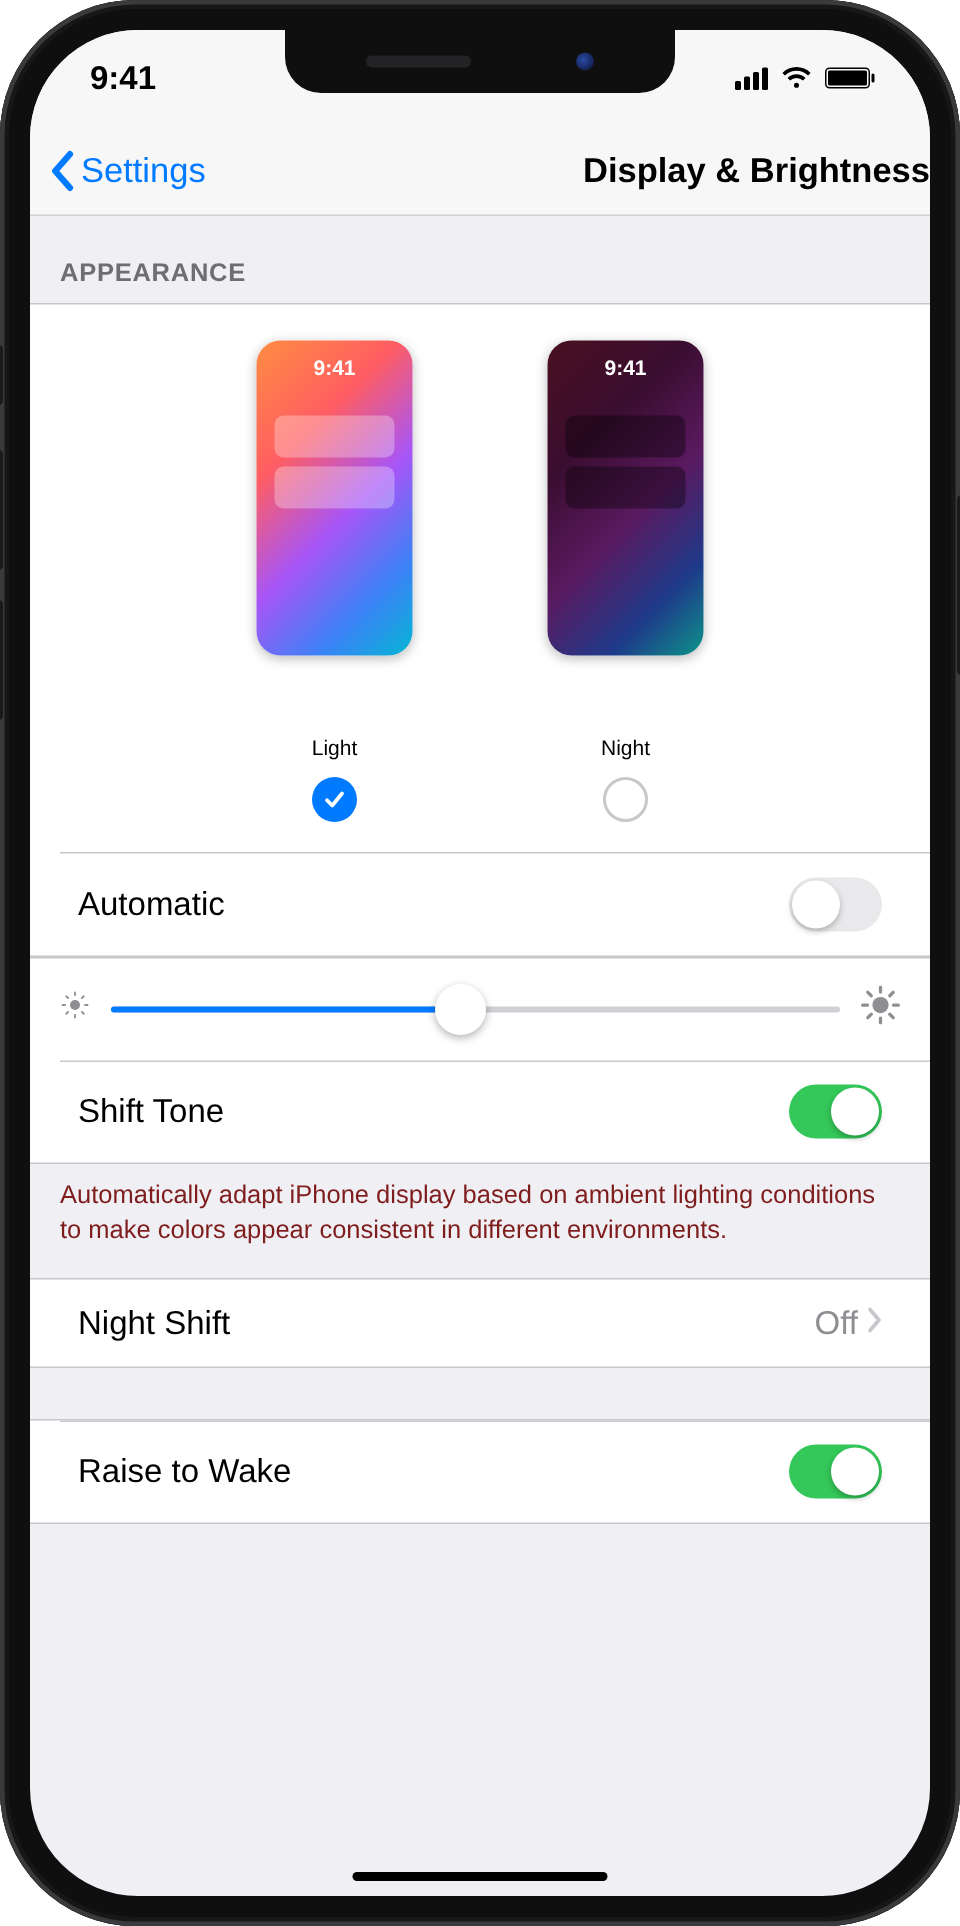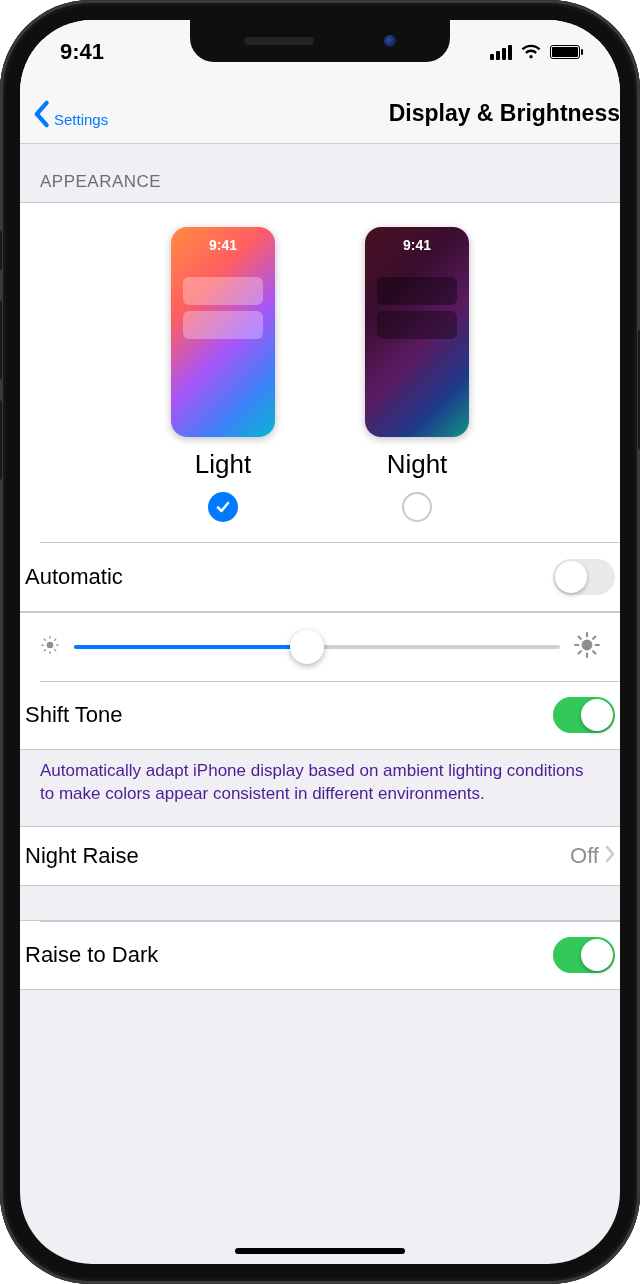--- a/index.html
+++ b/index.html
@@ -41,60 +41,60 @@
   .signal span:nth-child(1){height:6px;} .signal span:nth-child(2){height:9px;}
   .signal span:nth-child(3){height:12px;} .signal span:nth-child(4){height:15px;}
   .battery { width:30px; height:14px; border:1.5px solid #000; border-radius:3px; position:relative; }
   .battery:after { content:""; position:absolute; right:-4px; top:3px; width:2.5px; height:6px; background:#000; border-radius:1px;}
   .battery .fill { position:absolute; left:1px; top:1px; bottom:1px; right:1px; background:#000; border-radius:1px;}
   .navbar {
     position:absolute; top:64px; left:0; right:0; height:60px; background:#f7f7f8;
     border-bottom:1px solid #d1d1d5;
     display:flex; align-items:center; z-index:30;
   }
-  .back-btn { display:flex; align-items:flex-end; color:#007aff; font-size:15px; padding-left:12px; cursor:pointer;}
+  .back-btn { display:flex; align-items:flex-start; color:#007aff; font-size:23px; padding-left:12px; cursor:pointer;}
   .back-btn svg { width:18px; height:28px; margin-right:4px; }
   .nav-title { position:absolute; left:0; right:0; text-align:right; font-weight:600; font-size:23px; pointer-events:none;}
   .content { position:absolute; top:124px; left:0; right:0; bottom:0; overflow:hidden; }
-  .section-header { font-size:17px; color:#6d6d72; padding:28px 20px 10px 20px; text-transform:uppercase; letter-spacing:0.5px;}
+  .section-header { font-size:17px; color:#6d6d72; padding:28px 20px 10px 20px; text-transform:uppercase; letter-spacing:0.5px;font-weight:bold;}
   .group { background:#fff; border-top:0.5px solid #c7c7cc; border-bottom:0.5px solid #c7c7cc; }
   .appearance-row { display:flex; justify-content:center; gap:90px; padding:24px 20px 20px 20px; }
   .appearance-option { display:flex; flex-direction:column; align-items:center; gap:12px; cursor:pointer;}
   .preview-phone { width:104px; height:210px; border-radius:16px; overflow:hidden; position:relative; box-shadow:0 2px 8px rgba(0,0,0,0.25);}
   .preview-phone.light { background: linear-gradient(135deg, #ff8c42 0%, #ff5e62 30%, #a855f7 56%, #3b82f6 80%, #06b6d4 100%);}
   .preview-phone.dark { background: linear-gradient(135deg, #4a1020 0%, #3a0d30 30%, #5a1a60 56%, #1e3a8a 80%, #0d9488 100%);}
   .preview-phone .ptime { position:absolute; top:10px; left:0; right:0; text-align:center; color:#fff; font-size:14px; font-weight:600;}
   .preview-phone .widget { position:absolute; left:12px; right:12px; height:28px; border-radius:6px;}
   .preview-phone.light .widget { background:rgba(255,255,255,0.3);}
   .preview-phone.dark .widget { background:rgba(0,0,0,0.35);}
   .preview-phone .w1 { top:50px;} .preview-phone .w2 { top:84px;}
-  .option-label { font-size:26px; }
+  .option-label { font-size:14px;margin-top:41px; }
   .radio { width:30px; height:30px; border-radius:50%; display:flex; align-items:center; justify-content:center;}
   .radio.checked { background:#007aff;}
   .radio.unchecked { border:2px solid #c7c7cc;}
   .radio.checked svg { width:16px; height:16px; }
   .hairline { height:0.5px; background:#c7c7cc; margin-left:20px;}
-  .row { display:flex; align-items:center; justify-content:space-between; padding:16px 5px; min-height:58px;}
+  .row { display:flex; align-items:center; justify-content:space-between; padding:16px 32px; min-height:58px;}
   .row-label { font-size:22px; }
   .row-value { font-size:22px; color:#8e8e93; display:flex; align-items:center; gap:6px;}
   .toggle { width:62px; height:36px; border-radius:18px; position:relative; cursor:pointer;}
   .toggle.off { background:#e9e9eb;}
   .toggle.on { background:#34c759;}
   .toggle .knob { position:absolute; top:2px; width:32px; height:32px; background:#fff; border-radius:50%; box-shadow:0 2px 4px rgba(0,0,0,0.25);}
   .toggle.off .knob { left:2px;}
   .toggle.on .knob { right:2px;}
   .slider-row { display:flex; align-items:center; gap:14px; padding:18px 20px;}
   .sun-icon { color:#8e8e93; }
   .sun-icon.small svg { width:20px; height:20px; }
   .sun-icon.large svg { width:26px; height:26px; }
   .slider { flex:1; position:relative; height:32px; display:flex; align-items:center;}
   .track { position:absolute; left:0; right:0; height:4px; background:#d1d1d5; border-radius:2px;}
   .track-fill { position:absolute; left:0; height:4px; background:#007aff; border-radius:2px;}
   .thumb { position:absolute; width:34px; height:34px; background:#fff; border-radius:50%; box-shadow:0 2px 6px rgba(0,0,0,0.3); top:-1px; transform:translateX(-50%);}
-  .footer-text { font-size:17px; color:#4c1d95; padding:10px 20px 20px 20px; line-height:1.35;}
+  .footer-text { font-size:17px; color:#7f1d1d; padding:10px 20px 20px 20px; line-height:1.35;}
   .chevron svg { width:10px; height:18px; }
   .home-indicator { position:absolute; bottom:10px; left:50%; transform:translateX(-50%); width:170px; height:6px; background:#000; border-radius:3px; z-index:60;}
 </style>
 </head>
 <body>
 
 <div class="device">
   <div class="side-btn l1"></div>
   <div class="side-btn l2"></div>
   <div class="side-btn l3"></div>
@@ -214,36 +214,36 @@
           <div class="row-label">Shift Tone</div>
           <div class="toggle on">
               <div class="knob"></div>
             </div>
         </div>
       </div>
       <div class="footer-text">Automatically adapt iPhone display based on ambient lighting conditions to make colors appear consistent in different environments.</div>
 
       <div class="group">
         <div class="row">
-          <div class="row-label">Night Raise</div>
+          <div class="row-label">Night Shift</div>
           <div class="row-value">
             <span>Off</span>
             <span class="chevron"><svg viewBox="0 0 10 18">
                   <path fill="none" stroke="#c7c7cc" stroke-width="2.5" stroke-linecap="round" stroke-linejoin="round" d="M2 2l6 7-6 7"></path>
                 </svg></span>
           </div>
         </div>
       </div>
 
       <div style="height:34px"></div>
 
       <div class="group">
         <div class="hairline"></div>
         <div class="row">
-          <div class="row-label">Raise to Dark</div>
+          <div class="row-label">Raise to Wake</div>
           <div class="toggle on">
               <div class="knob"></div>
             </div>
         </div>
       </div>
 
     </div>
 
     <div class="home-indicator"></div>
   </div>

